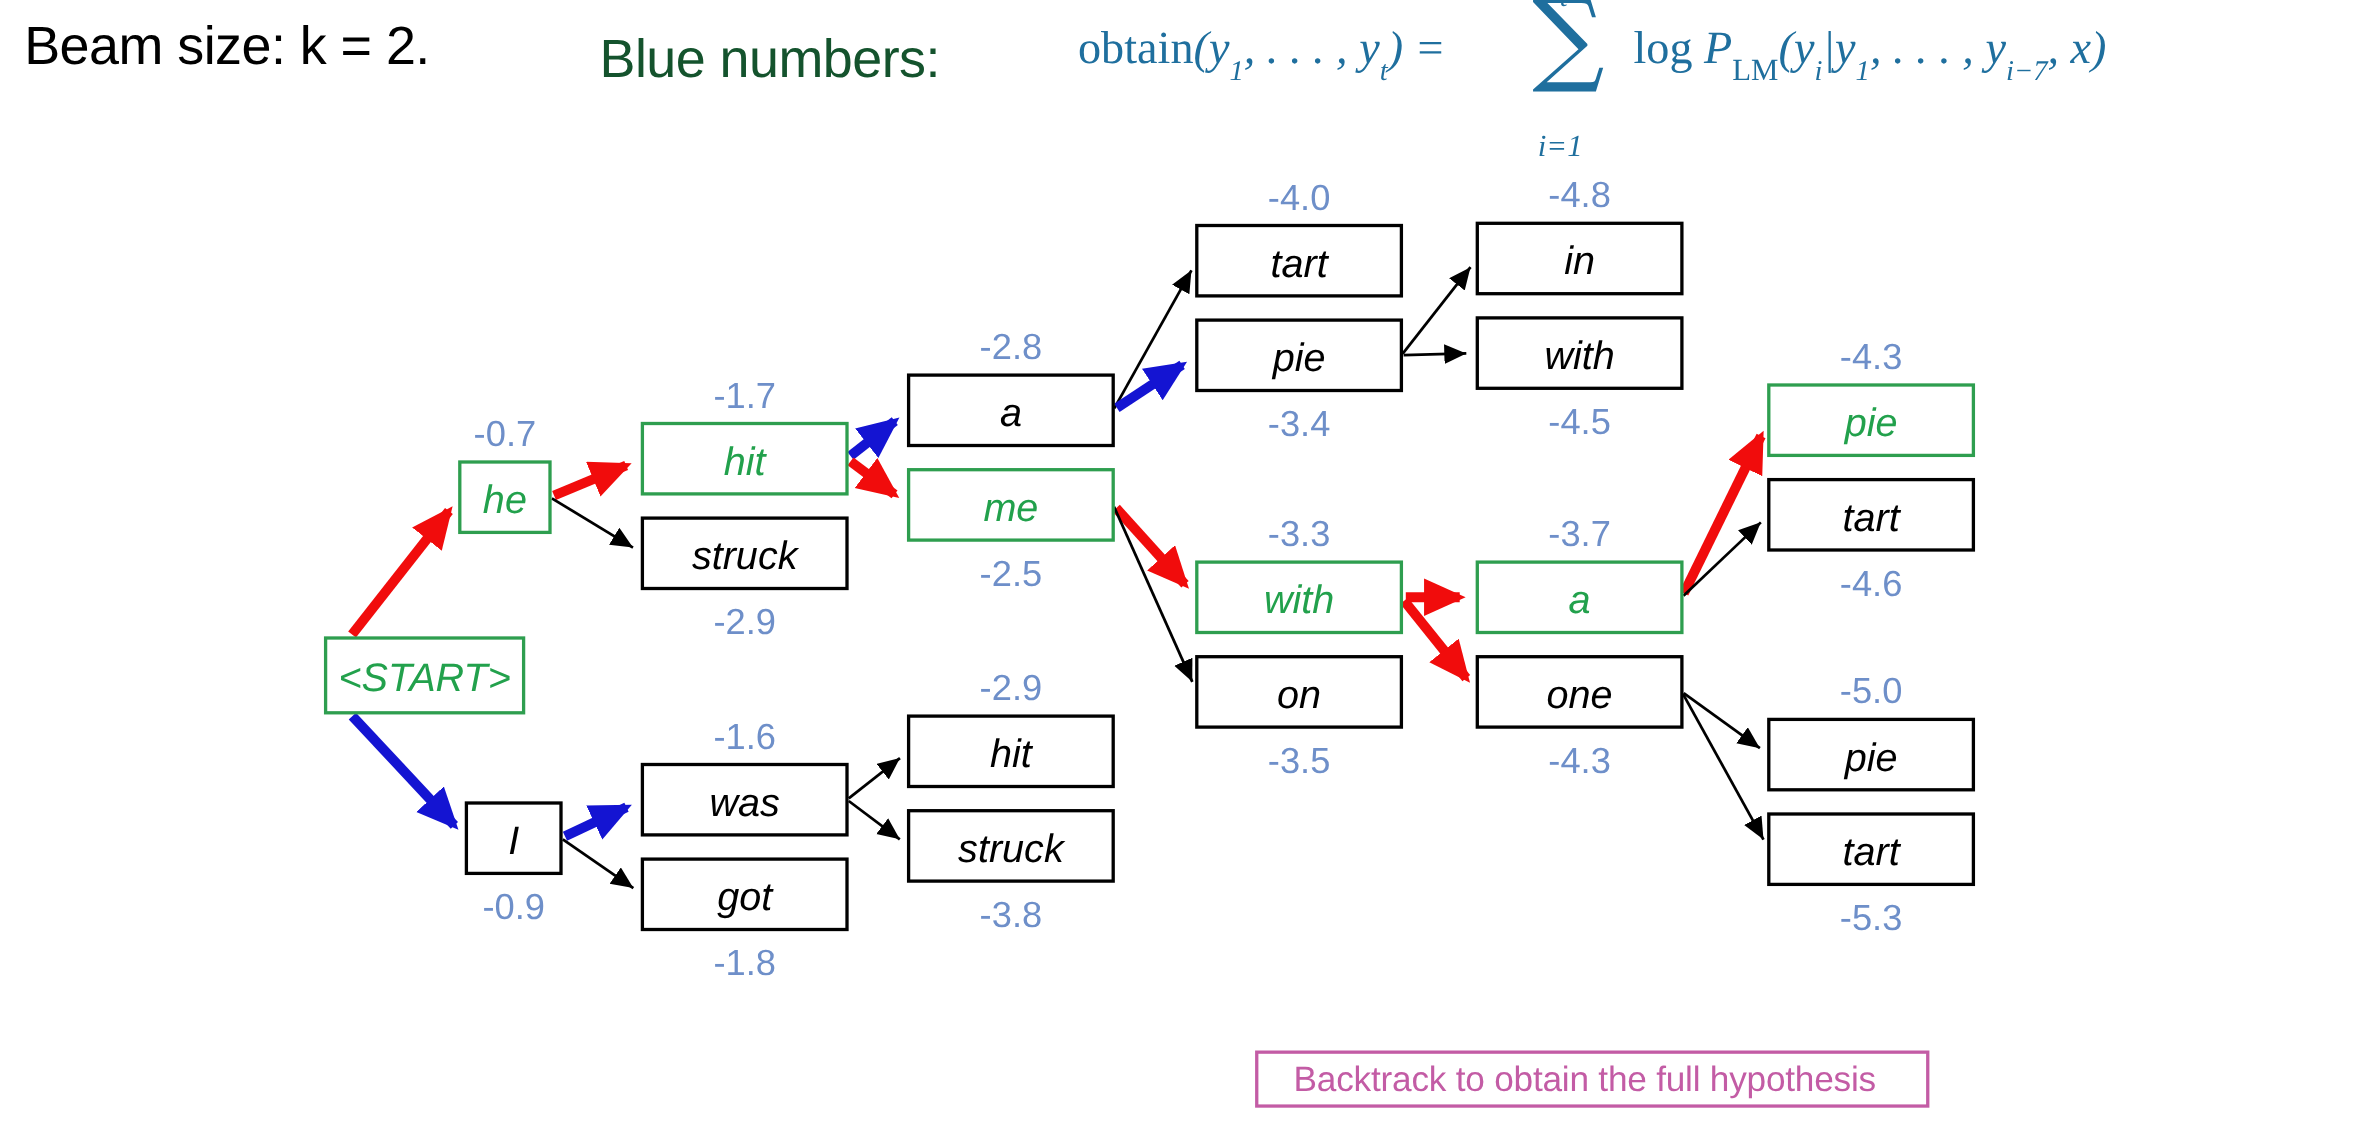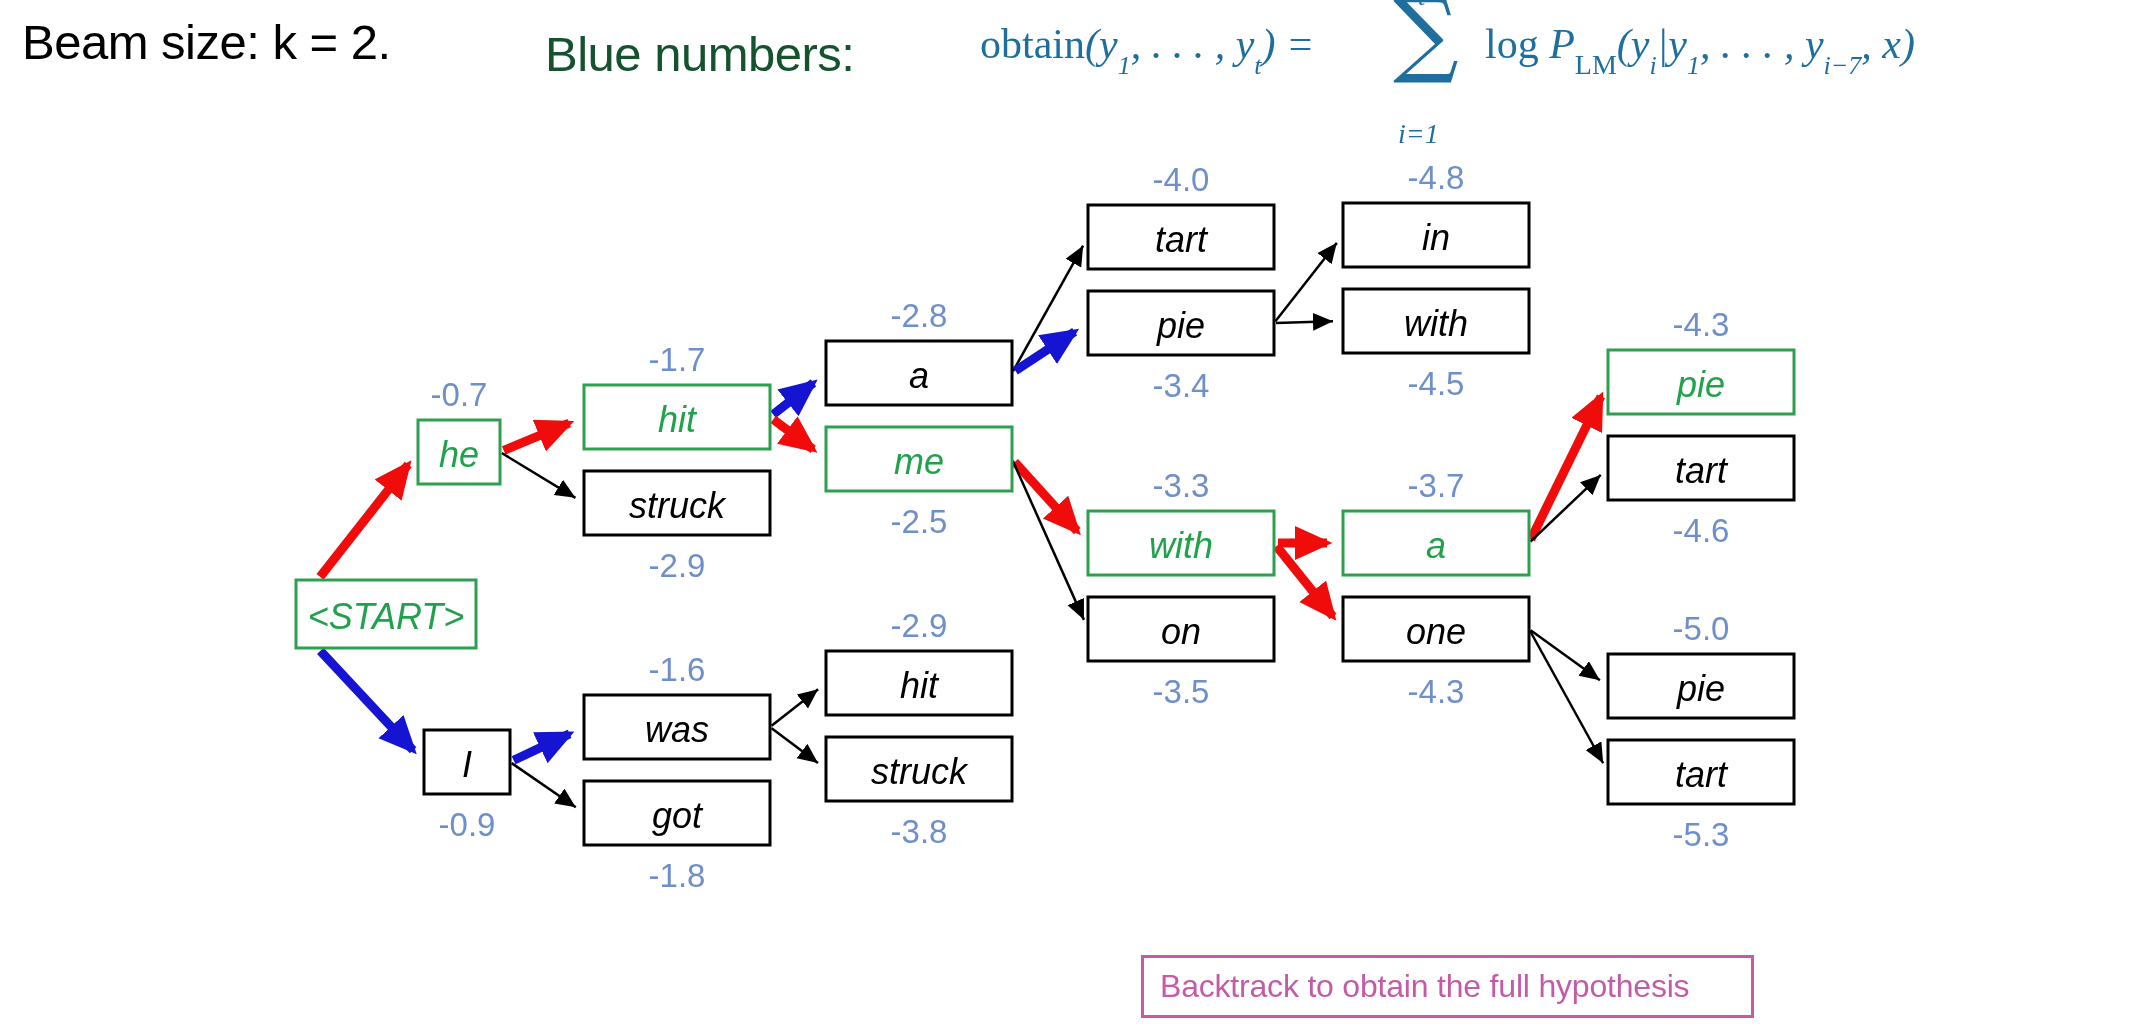--- a/index.html
+++ b/index.html
@@ -132,27 +132,27 @@
     dominant-baseline: central;
   }
   .edge-thin { stroke: #000000; stroke-width: 2.5; fill: none; }
   .edge-blue { stroke: #1414d2; stroke-width: 9; fill: none; }
   .edge-red  { stroke: #f10c0c; stroke-width: 9; fill: none; }
 
   
   #backtrack {
     position: absolute;
     left: 1141px; top: 955px;
-    width: 613px; height: 63px;
+    width: 613px; height: 52px;
     border: 3px solid #c35ca5;
     background: #ffffff;
     box-sizing: border-box;
     display: flex;
     align-items: center;
-    padding-left: 16px;
+    padding-left: 32px;
   }
   #backtrack span {
     color: #c35ca5;
     font-size: 32px;
     white-space: nowrap;
     letter-spacing: -0.2px;
   }
 </style>
 </head>
 <body>

